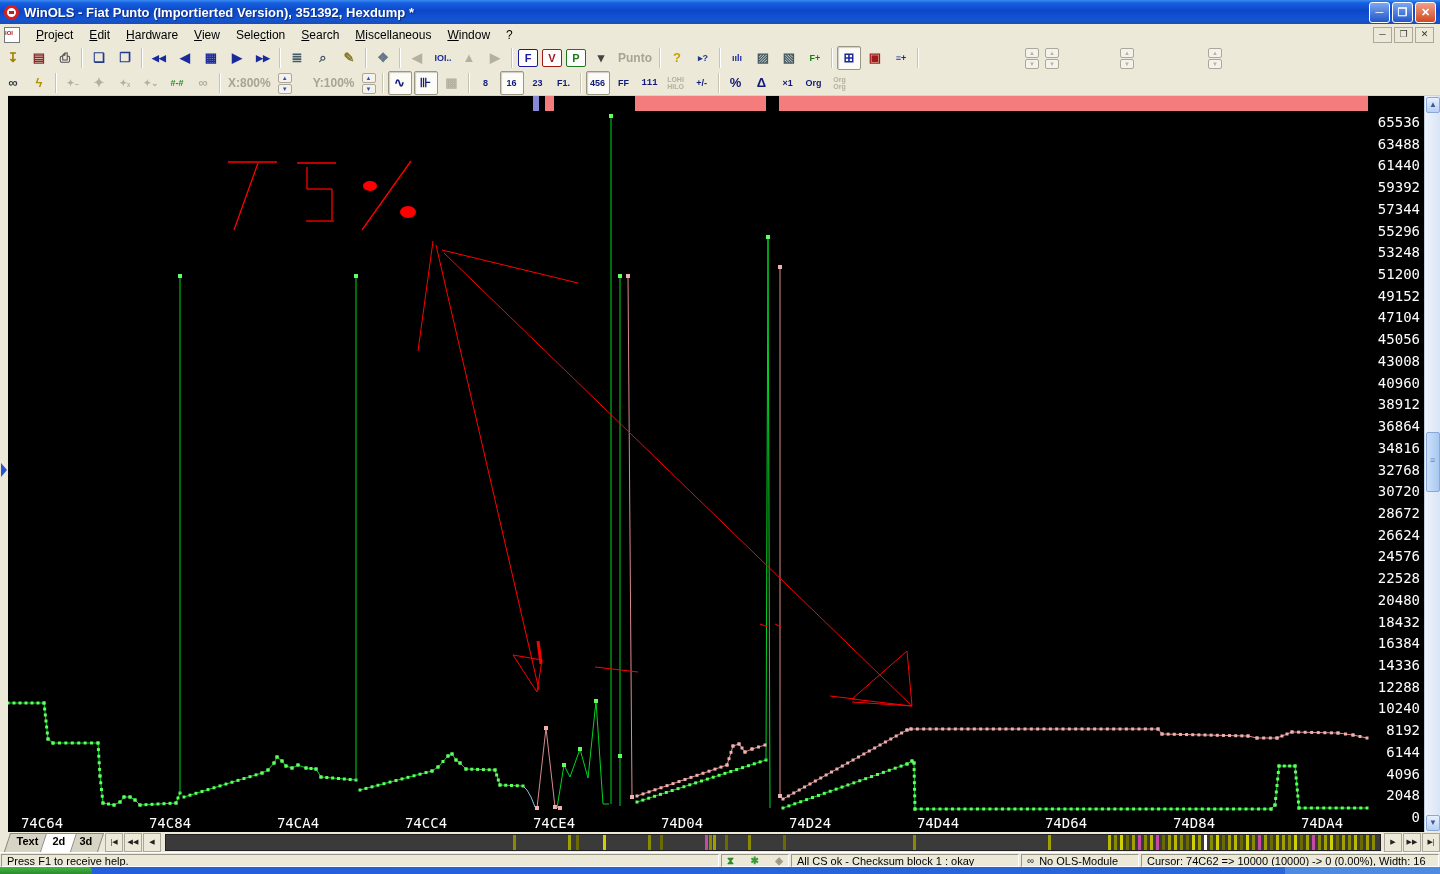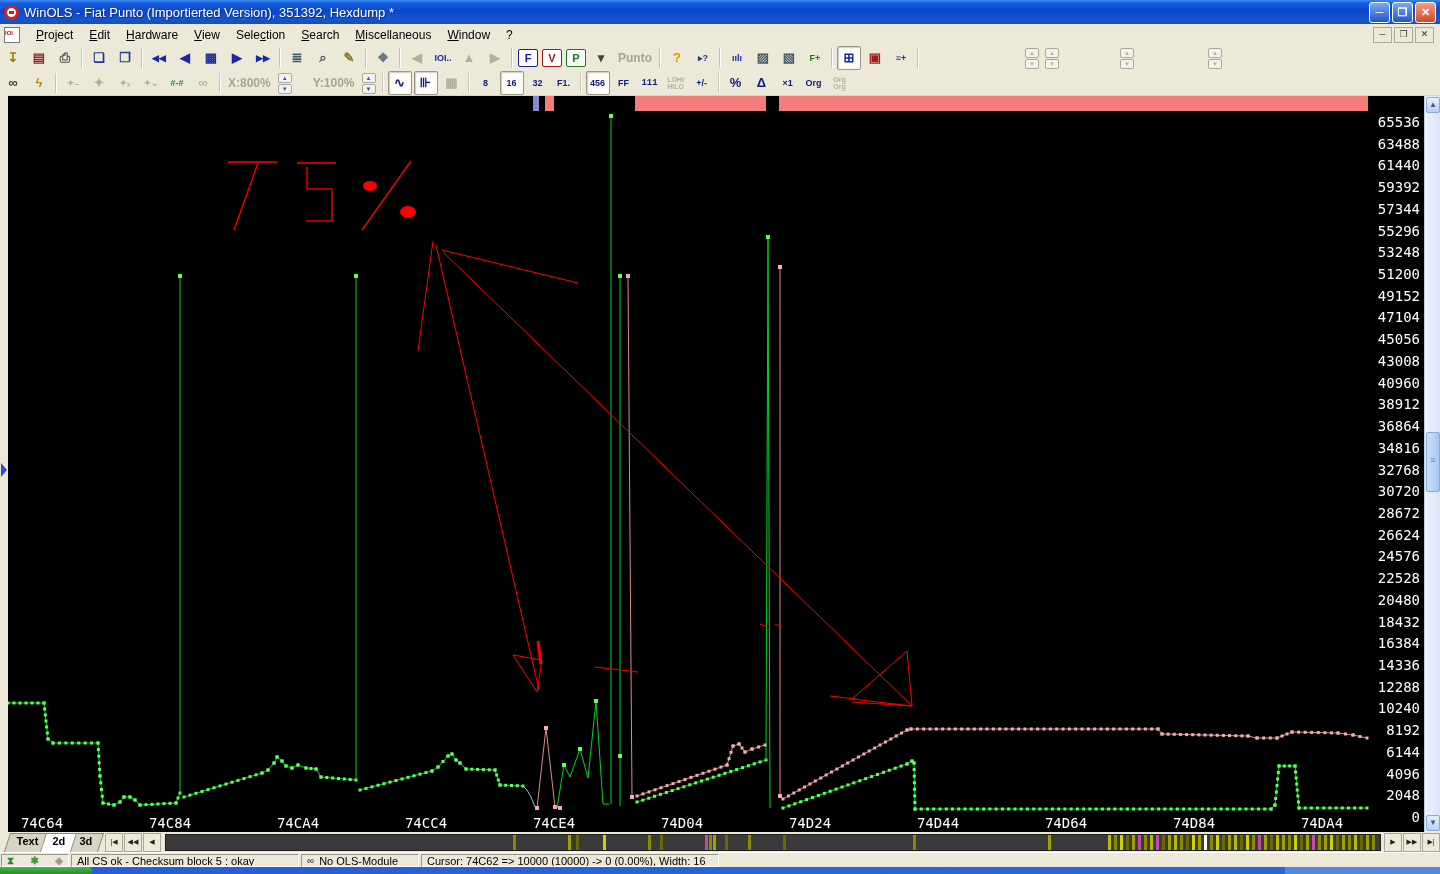--- a/index.html
+++ b/index.html
@@ -1,20 +1,20 @@
 <!DOCTYPE html>
 <html><head>
 <meta charset="utf-8">
 <style>
   html,body{margin:0;padding:0;}
   body{width:1440px;height:874px;overflow:hidden;background:#ece9d8;font-family:"Liberation Sans",sans-serif;position:relative;}
   .titlebar{position:absolute;left:0;top:0;width:1440px;height:24px;background:linear-gradient(180deg,#3b8bf0 0%,#1660e0 12%,#0b47c8 45%,#1455d4 80%,#1a4eb4 100%);display:flex;align-items:center;color:#fff;}
   .app-icon{width:15px;height:15px;margin:0 5px 0 4px;border-radius:50%;background:#fff;border:3px solid #d42020;box-sizing:border-box;position:relative;}
   .app-icon:after{content:"";position:absolute;left:2px;top:3px;width:5px;height:3px;background:#c02020;}
-  .title-text{font-weight:normal;font-size:13px;text-shadow:1px 1px 1px #0a2a7a;flex:1;white-space:nowrap;}
+  .title-text{font-weight:bold;font-size:13px;text-shadow:1px 1px 1px #0a2a7a;flex:1;white-space:nowrap;}
   .winbtns{display:flex;gap:2px;margin-right:4px;}
   .wbtn{width:21px;height:21px;border-radius:3px;border:1px solid #fff;box-sizing:border-box;color:#fff;font-size:11px;line-height:18px;text-align:center;font-weight:bold;}
   .wbtn.min,.wbtn.max{background:linear-gradient(180deg,#7ba7f0,#2257c8);}
   .wbtn.close{background:linear-gradient(180deg,#f0a08a,#d2491f);}
   .menubar{position:absolute;left:0;top:24px;width:1440px;height:21px;background:#ece9d8;border-bottom:1px solid #d8d4c4;display:flex;align-items:center;font-size:12px;color:#000;}
   .menu-doc-icon{width:14px;height:14px;margin:0 8px 0 4px;background:#fff;border:1px solid #777;position:relative;}
   .menu-doc-icon:after{content:"IOI";position:absolute;left:0px;top:2px;font-size:6px;color:#b02020;font-weight:bold;}
   .menu-item{padding:2px 8px;cursor:default;}
   .mdi-btns{margin-left:auto;display:flex;gap:2px;margin-right:6px;}
   .mdibtn{width:17px;height:14px;border:1px solid #aca899;background:#ece9d8;font-size:9px;line-height:12px;text-align:center;color:#333;}
@@ -171,21 +171,21 @@
       <div>▲</div>
       <div>▼</div>
     </div>
     <div class="tbsep"></div>
     <div class="tbtn pressed" style="color: rgb(16, 26, 122);">∿</div>
     <div class="tbtn pressed" style="color: rgb(16, 26, 122);">⊪</div>
     <div class="tbtn" style="color: rgb(180, 176, 160);">▦</div>
     <div class="tbsep"></div>
     <div class="tbtn small" style="color: rgb(16, 26, 122);">8</div>
     <div class="tbtn pressed small" style="color: rgb(16, 26, 122);">16</div>
-    <div class="tbtn small" style="color: rgb(16, 26, 122);">32</div>
+    <div class="tbtn small" style="color: rgb(16, 26, 122);">23</div>
     <div class="tbtn small" style="color: rgb(16, 26, 122);">F1.</div>
     <div class="tbsep"></div>
     <div class="tbtn pressed small" style="color: rgb(16, 26, 122);">456</div>
     <div class="tbtn small" style="color: rgb(16, 26, 122);">FF</div>
     <div class="tbtn small" style="color: rgb(16, 26, 122); font-family: Liberation Mono, monospace;">111</div>
     <div class="tbtn tiny" style="color: rgb(180, 176, 160);">LOHI
 HILO</div>
     <div class="tbtn small" style="color: rgb(16, 26, 122);">+/-</div>
     <div class="tbsep"></div>
     <div class="tbtn" style="color: rgb(16, 26, 122);">%</div>
@@ -862,27 +862,30 @@
       <div class="stripe" style="left: 1038px; width: 3px; background: rgb(255, 255, 255);"></div>
     </div>
   <div id="tabnav-right" style="display:flex;gap:1px;margin-left:3px;">
       <div class="tnav">▶</div>
       <div class="tnav">▶▶</div>
       <div class="tnav">▶|</div>
     </div>
 </div>
 
 <div class="statusbar">
+  <div class="spanel" style="flex:1;">
+    <span>Press F1 to receive help.</span>
+  </div>
   <div class="spanel" style="width:56px;justify-content:space-between;">
     <span class="sicon" style="color:#2a8a2a;">⧗</span>
     <span class="sicon" style="color:#3a9a3a;">✱</span>
     <span class="sicon" style="color:#9a9784;">◈</span>
   </div>
   <div class="spanel" style="width:216px;">
-    <span>All CS ok - Checksum block 5 : okay</span>
+    <span>All CS ok - Checksum block 1 : okay</span>
   </div>
   <div class="spanel" style="width:106px;">
     <span class="sicon" style="color:#555;">∞</span>
     <span>No OLS-Module</span>
   </div>
   <div class="spanel" style="width:286px;">
     <span>Cursor: 74C62 =&gt; 10000 (10000) -&gt; 0 (0.00%), Width: 16</span>
   </div>
 </div>
 

